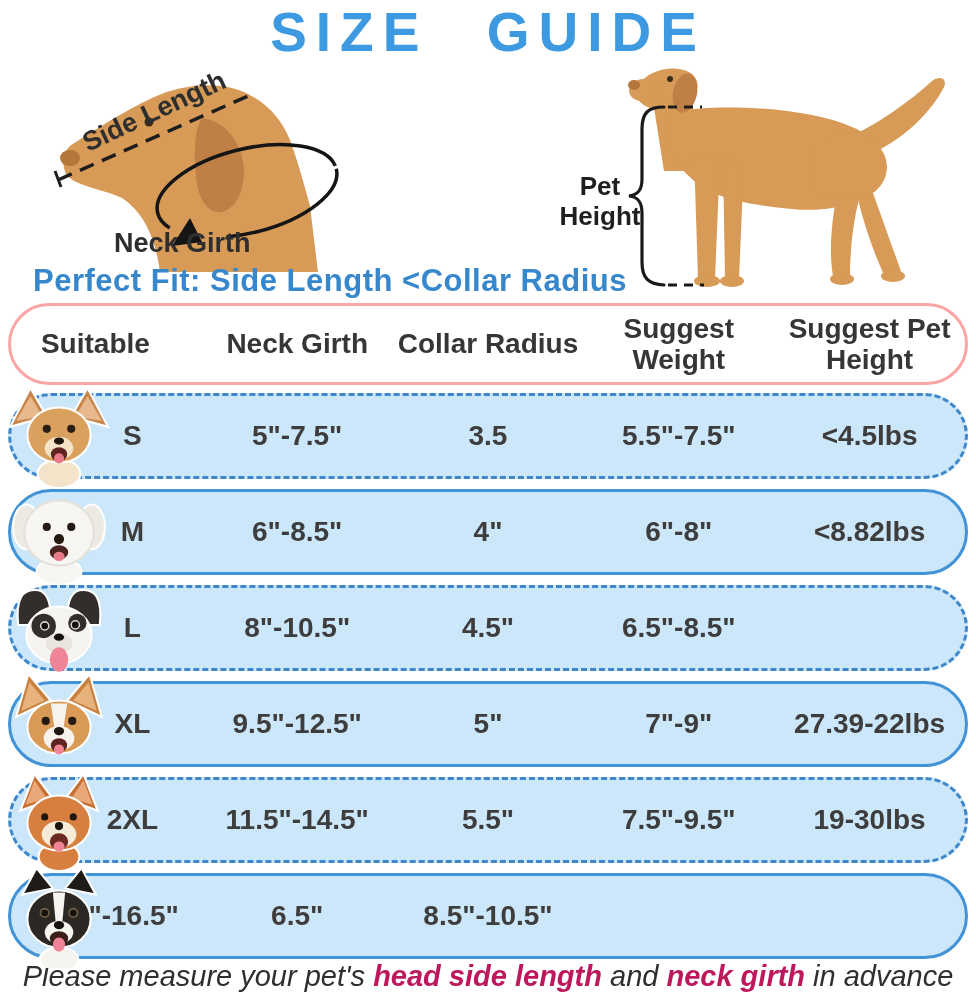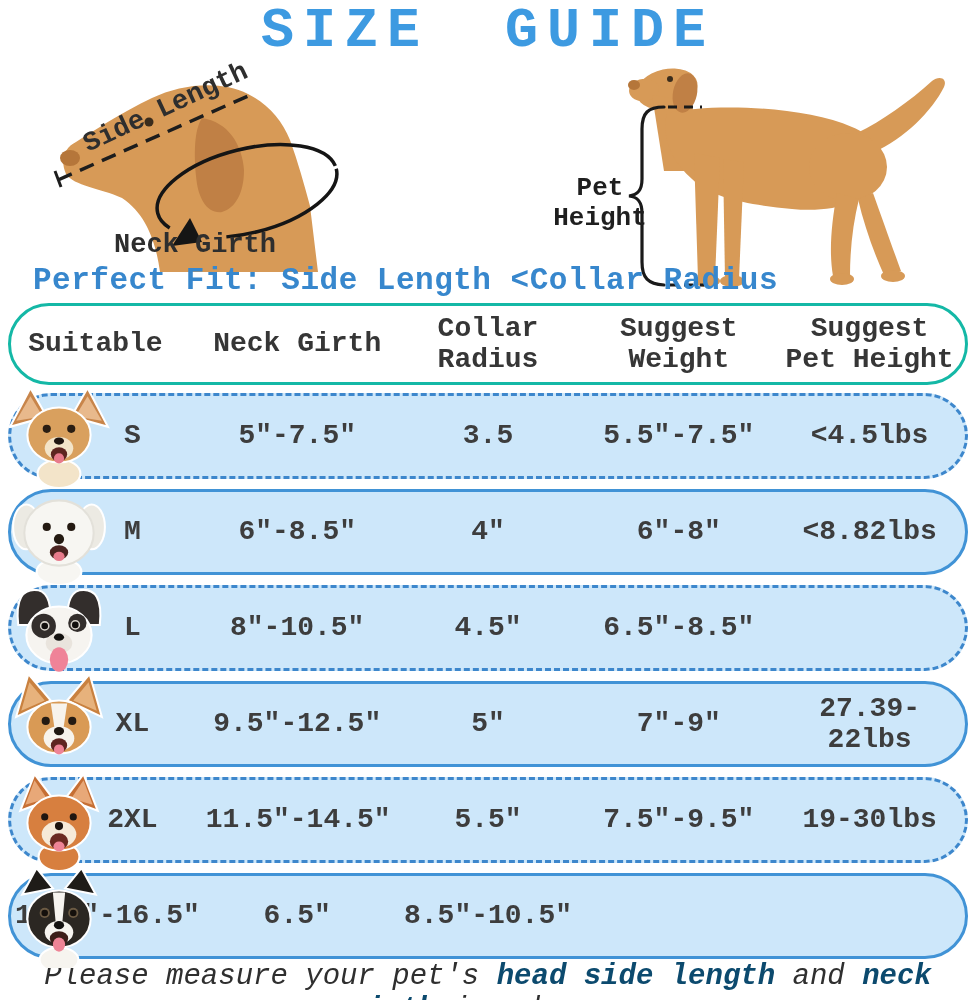--- a/index.html
+++ b/index.html
@@ -1,41 +1,41 @@
 <!DOCTYPE html>
 <html><head>
 <meta charset="utf-8">
 <style>
   html,body{margin:0;padding:0;background:#fff;}
   .page{position:relative;width:976px;height:1000px;background:#fff;overflow:hidden;
-        font-family:Liberation Mono, monospace;}
+        font-family:Liberation Sans, sans-serif;}
   .title{position:absolute;top:2px;left:0;width:100%;text-align:center;margin:0;
          font-size:55px;font-weight:bold;color:#3d9ae1;letter-spacing:9px;word-spacing:34px;line-height:60px;}
   .diagram{position:absolute;}
   #diagram-left{left:52px;top:56px;}
   #diagram-right{left:552px;top:53px;}
   .fit-note{position:absolute;left:33px;top:263px;font-size:31px;font-weight:bold;
             color:#3787cd;letter-spacing:0.5px;}
   .size-table{position:absolute;left:8px;top:303px;width:960px;}
   .pill{box-sizing:border-box;width:100%;border-radius:46px;display:grid;
         grid-template-columns:20% 20% 20% 20% 20%;align-items:center;position:relative;}
-  .header-pill{height:82px;border:3px solid #14b8a6;background:#fff;margin-bottom:8px;}
+  .header-pill{height:82px;border:3px solid #fca5a5;background:#fff;margin-bottom:8px;}
   .row-pill{height:86px;background:#cde7fa;}
   .row-pill + .row-pill{margin-top:10px;}
   .row-pill.solid{border:3px solid #4193d6;}
   .row-pill.dashed{border:3px dashed #3d87cc;}
   .cell{text-align:center;font-weight:bold;color:#3d3d3d;font-size:28px;line-height:1.12;
         padding:0 4px;box-sizing:border-box;}
   .header-pill .cell{font-size:28px;color:#363636;}
   .header-suitable{padding-right:26px;}
   .cell-size{padding-left:56px;}
   .dog-photo{position:absolute;left:-4px;top:-10px;width:104px;height:102px;z-index:2;}
   .footer{position:absolute;left:0;top:960px;width:100%;text-align:center;
           font-size:29px;font-style:italic;color:#2f2f2f;font-weight:500;}
-  .footer .hl{color:#0c4a6e;font-weight:bold;}
+  .footer .hl{color:#be185d;font-weight:bold;}
 </style>
 </head>
 <body>
 
 <div class="page">
 
   <h1 class="title">SIZE GUIDE</h1>
 
   <svg id="diagram-left" class="diagram" width="350" height="216" viewBox="0 0 350 216">
     <path d="M14,118 C8,104 12,92 24,86 C40,76 70,56 100,42 C130,28 168,24 196,38

